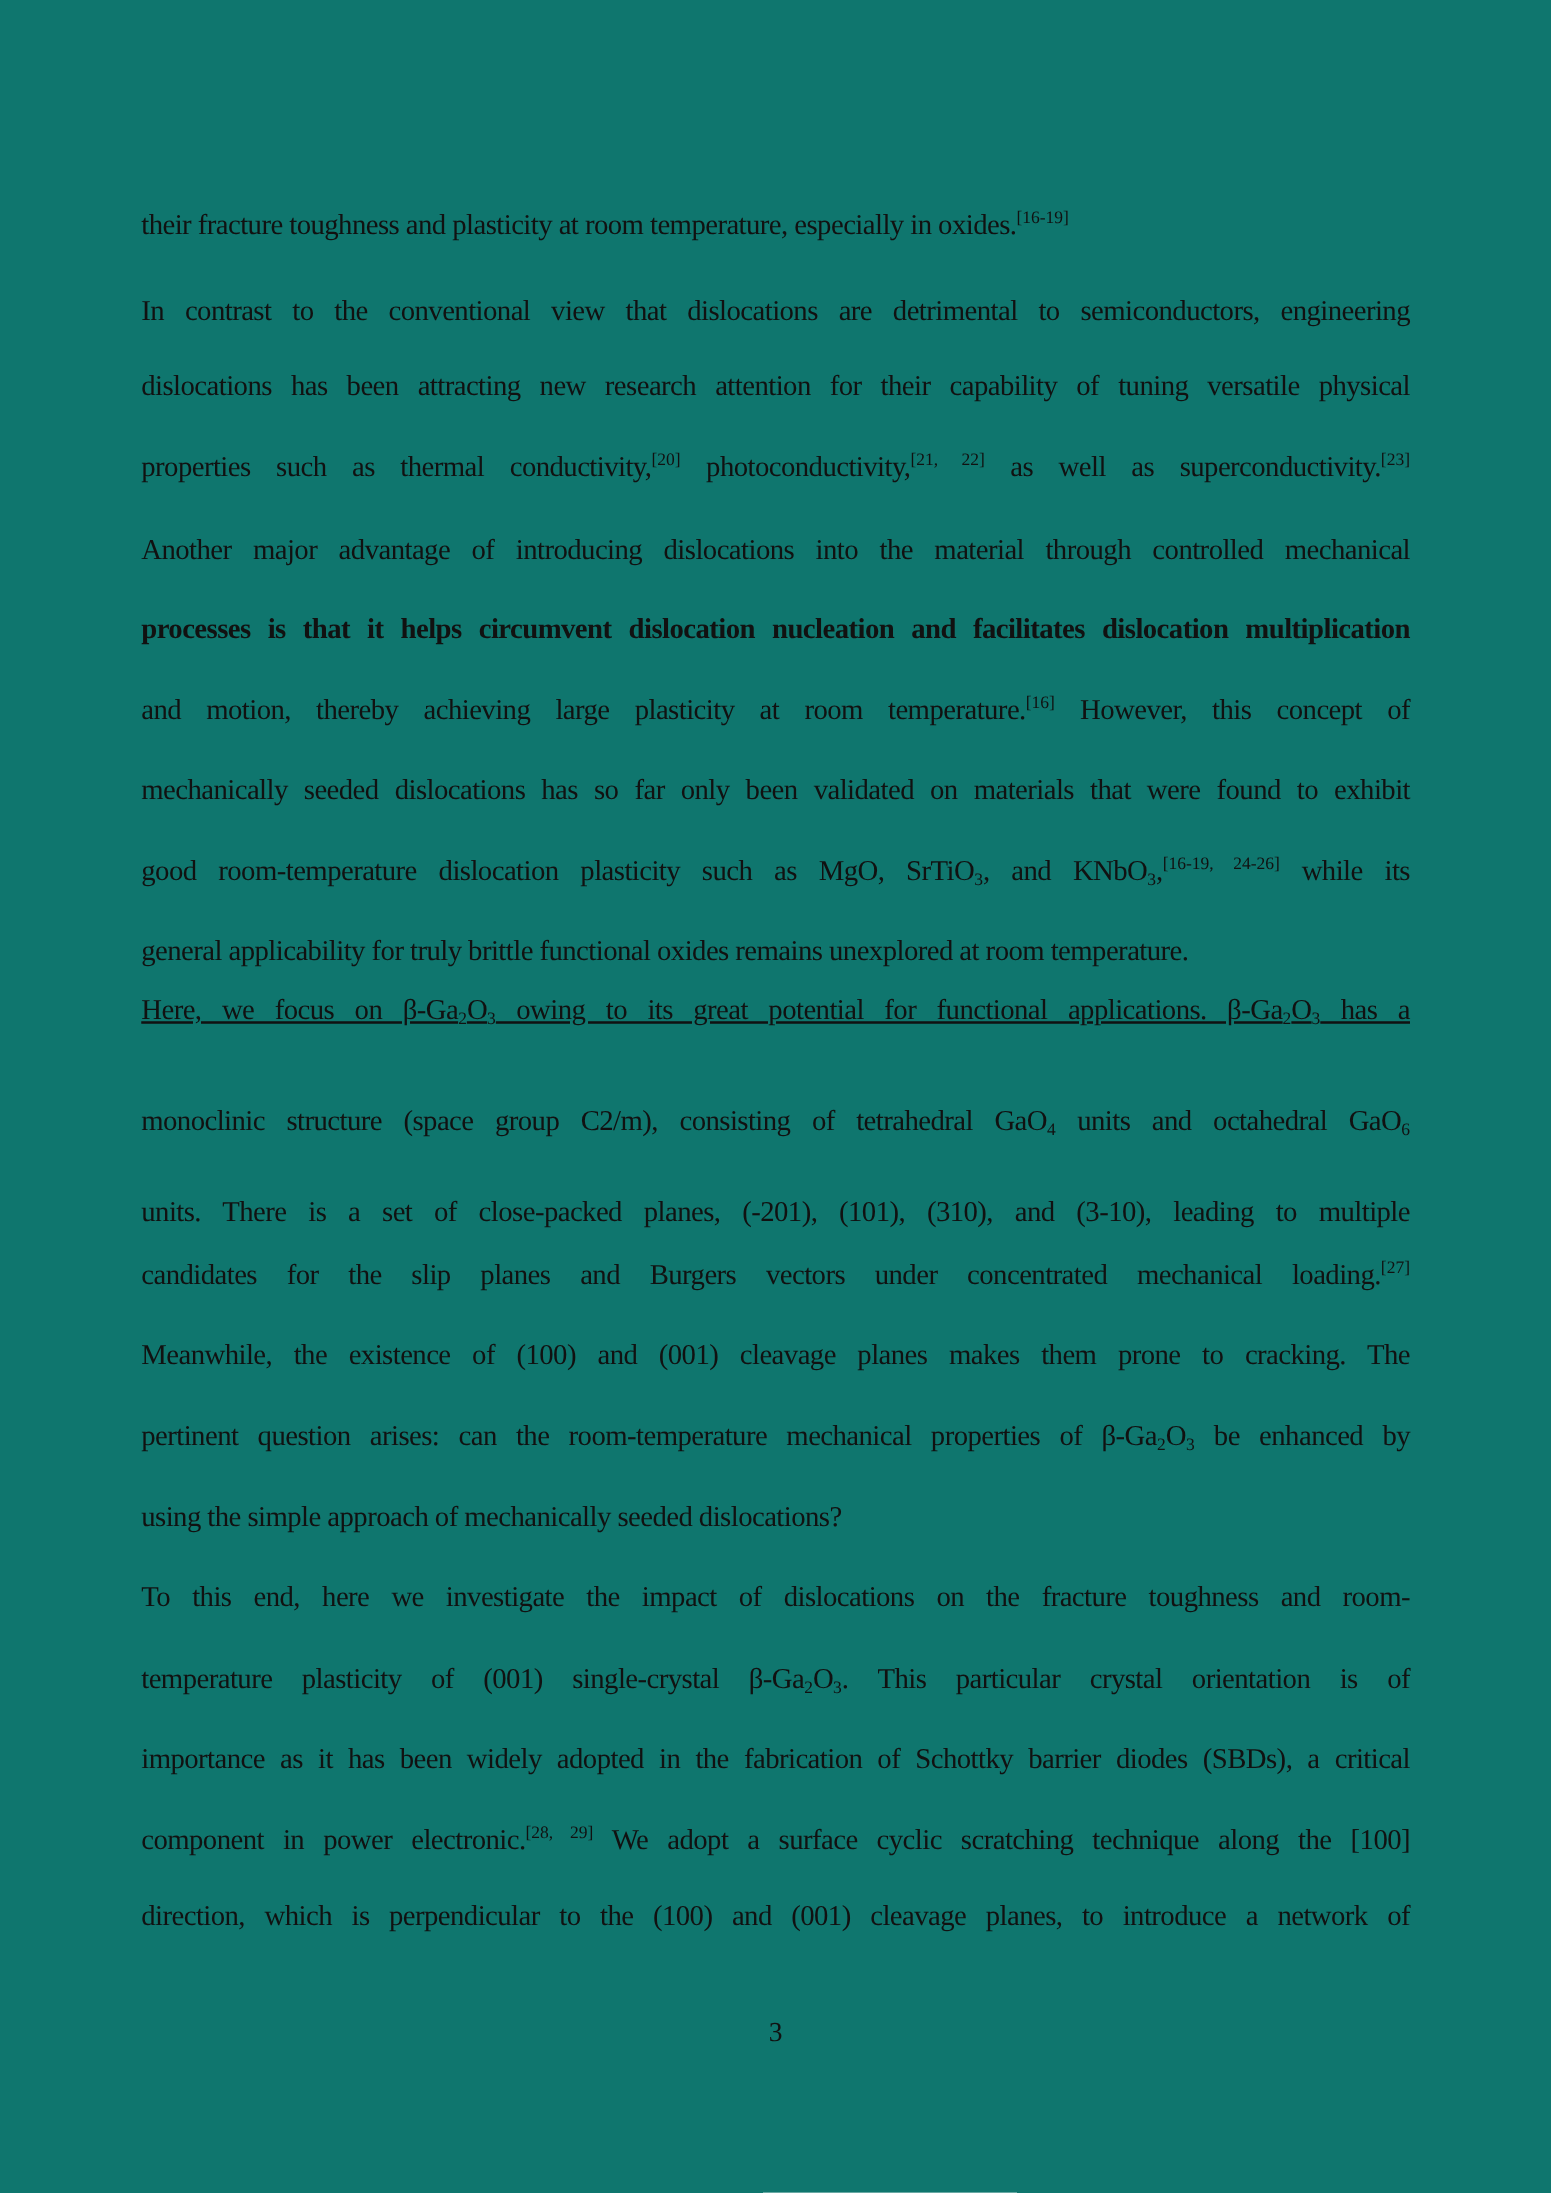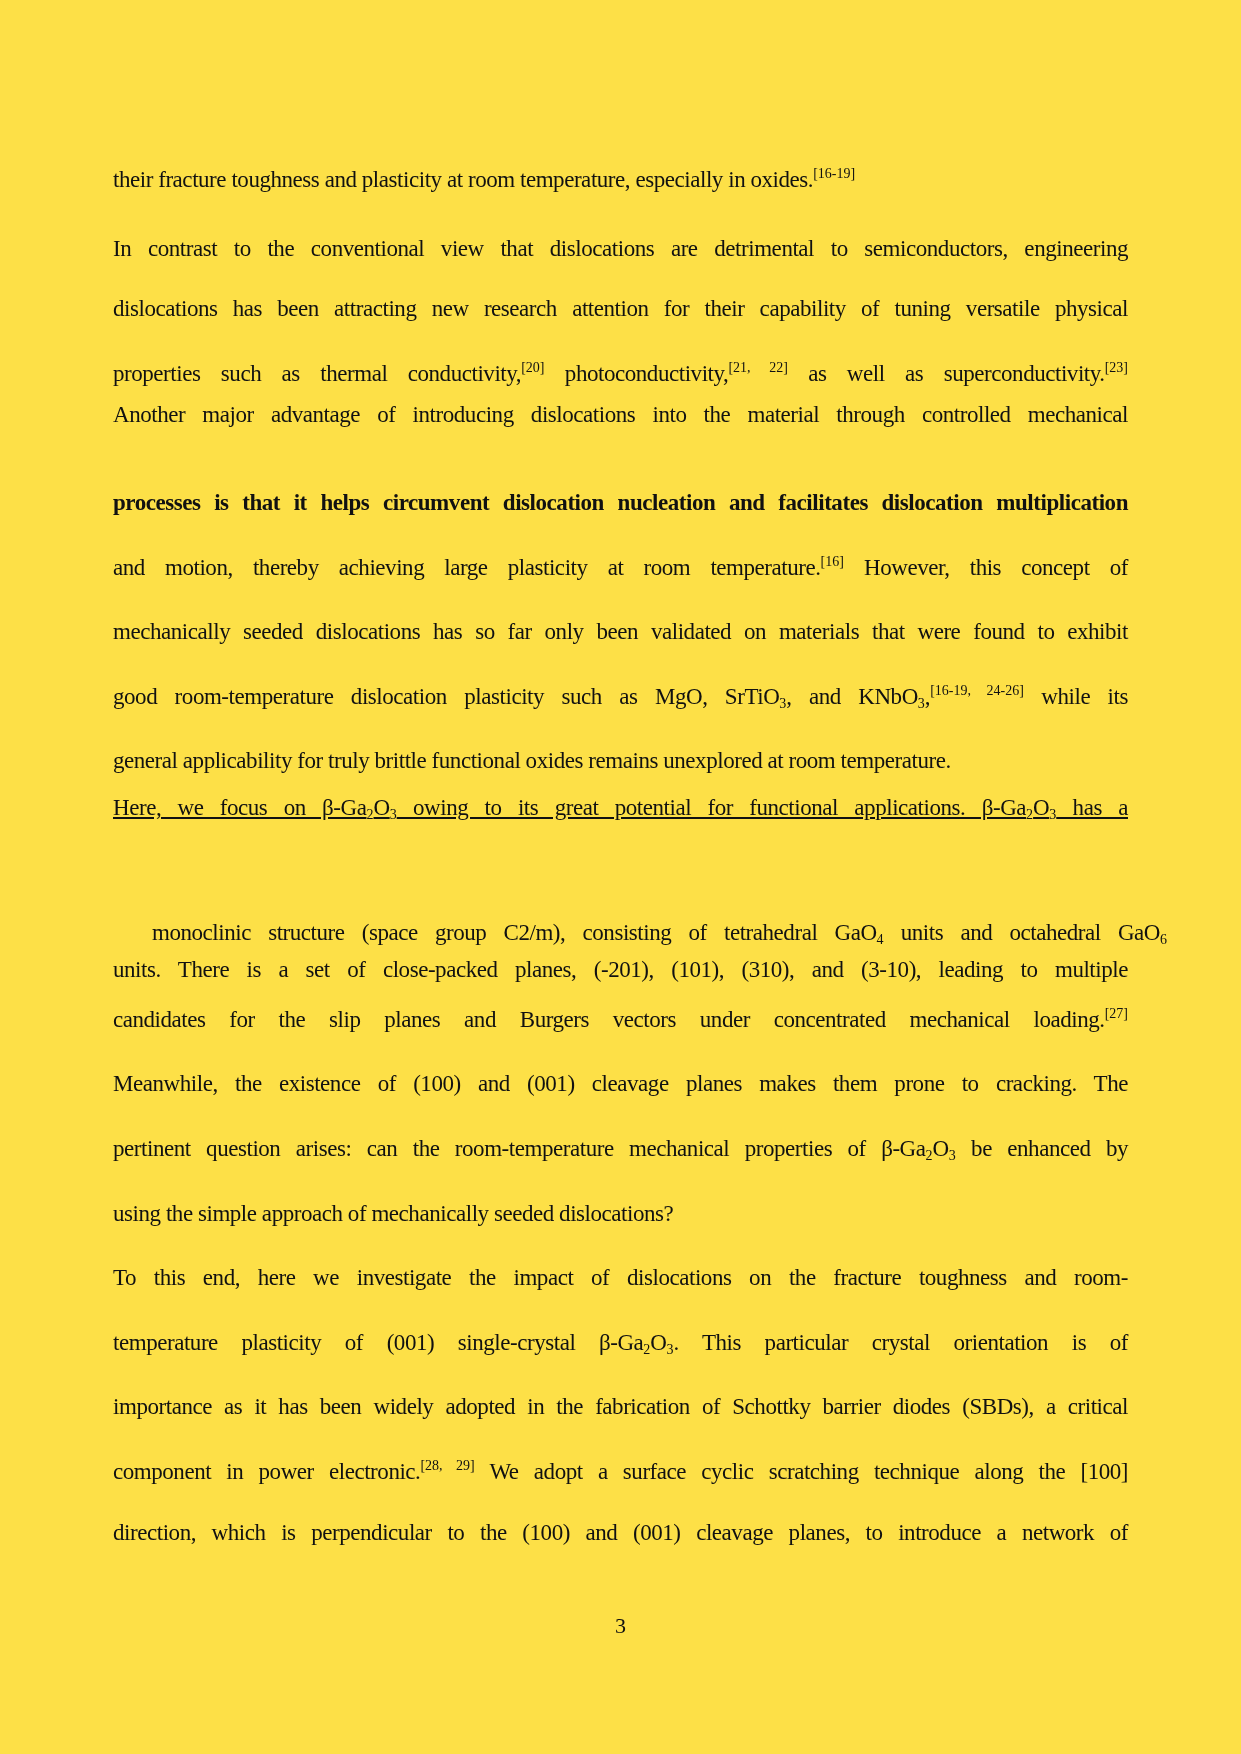--- a/index.html
+++ b/index.html
@@ -1,18 +1,18 @@
 <!DOCTYPE html>
 <html><head>
 <meta charset="utf-8">
 <style>
   html, body { margin: 0; padding: 0; background: #ffffff; }
   body { width: 1241px; height: 1754px; position: relative; overflow: hidden; }
   .page {
-    position: absolute; left: 0; top: 0; width: 1241px; height: 1754px; background: #fde047;
+    position: absolute; left: 0; top: 0; width: 1241px; height: 1754px; background: #0f766e;
   }
   .line {
     position: absolute; left: 113px; width: 1015px; height: 40px;
     font-family: "Liberation Serif", "DejaVu Serif", serif;
     font-size: 23px; line-height: 40px; color: #111;
     white-space: nowrap; letter-spacing: -0.45px;
     text-align: justify; text-align-last: justify;
   }
   .line.last { text-align: left; text-align-last: left; }
   .line sup { font-size: 14px; vertical-align: 0; position: relative; top: -9px; line-height: 0; letter-spacing: 0; }
@@ -24,28 +24,28 @@
 </style>
 </head>
 <body>
 
 <div class="page">
   <div id="text-body">
       <div class="line last" style="top: 160px;"><span>their fracture toughness and plasticity at room temperature, especially in oxides.</span><sup>[16-19]</sup></div>
       <div class="line" style="top: 229px;"><span>In contrast to the conventional view that dislocations are detrimental to semiconductors, engineering</span></div>
       <div class="line" style="top: 289.2px;"><span>dislocations has been attracting new research attention for their capability of tuning versatile physical</span></div>
       <div class="line" style="top: 353.8px;"><span>properties such as thermal conductivity,</span><sup>[20]</sup><span> photoconductivity,</span><sup>[21, 22]</sup><span> as well as superconductivity.</span><sup>[23]</sup></div>
-      <div class="line" style="top: 395px;"><span>Another major advantage of introducing dislocations into the material through controlled mechanical</span></div>
+      <div class="line" style="top: 420px;"><span>Another major advantage of introducing dislocations into the material through controlled mechanical</span></div>
       <div class="line" style="top: 483px; font-weight: bold;"><span>processes is that it helps circumvent dislocation nucleation and facilitates dislocation multiplication</span></div>
       <div class="line" style="top: 547.6px;"><span>and motion, thereby achieving large plasticity at room temperature.</span><sup>[16]</sup><span> However, this concept of</span></div>
       <div class="line" style="top: 612.2px;"><span>mechanically seeded dislocations has so far only been validated on materials that were found to exhibit</span></div>
       <div class="line" style="top: 676.8px;"><span>good room-temperature dislocation plasticity such as MgO, SrTiO</span><sub>3</sub><span>, and KNbO</span><sub>3</sub><span>,</span><sup>[16-19, 24-26]</sup><span> while its</span></div>
       <div class="line last" style="top: 741.4px;"><span>general applicability for truly brittle functional oxides remains unexplored at room temperature.</span></div>
       <div class="line" style="top: 788px; text-decoration: underline;"><span>Here, we focus on β-Ga</span><sub>2</sub><span>O</span><sub>3</sub><span> owing to its great potential for functional applications. β-Ga</span><sub>2</sub><span>O</span><sub>3</sub><span> has a</span></div>
-      <div class="line" style="top: 913px; margin-left: 39px;"><span>monoclinic structure (space group C2/m), consisting of tetrahedral GaO</span><sub>4</sub><span> units and octahedral GaO</span><sub>6</sub></div>
+      <div class="line" style="top: 877px;"><span>monoclinic structure (space group C2/m), consisting of tetrahedral GaO</span><sub>4</sub><span> units and octahedral GaO</span><sub>6</sub></div>
       <div class="line" style="top: 935.2px; margin-top: 15px;"><span>units. There is a set of close-packed planes, (-201), (101), (310), and (3-10), leading to multiple</span></div>
       <div class="line" style="top: 999.8px;"><span>candidates for the slip planes and Burgers vectors under concentrated mechanical loading.</span><sup>[27]</sup></div>
       <div class="line" style="top: 1064.4px;"><span>Meanwhile, the existence of (100) and (001) cleavage planes makes them prone to cracking. The</span></div>
       <div class="line" style="top: 1129px;"><span>pertinent question arises: can the room-temperature mechanical properties of β-Ga</span><sub>2</sub><span>O</span><sub>3</sub><span> be enhanced by</span></div>
       <div class="line last" style="top: 1193.6px;"><span>using the simple approach of mechanically seeded dislocations?</span></div>
       <div class="line" style="top: 1258.2px;"><span>To this end, here we investigate the impact of dislocations on the fracture toughness and room-</span></div>
       <div class="line" style="top: 1322.8px;"><span>temperature plasticity of (001) single-crystal β-Ga</span><sub>2</sub><span>O</span><sub>3</sub><span>. This particular crystal orientation is of</span></div>
       <div class="line" style="top: 1387.4px;"><span>importance as it has been widely adopted in the fabrication of Schottky barrier diodes (SBDs), a critical</span></div>
       <div class="line" style="top: 1452px;"><span>component in power electronic.</span><sup>[28, 29]</sup><span> We adopt a surface cyclic scratching technique along the [100]</span></div>
       <div class="line" style="top: 1513px;"><span>direction, which is perpendicular to the (100) and (001) cleavage planes, to introduce a network of</span></div>

